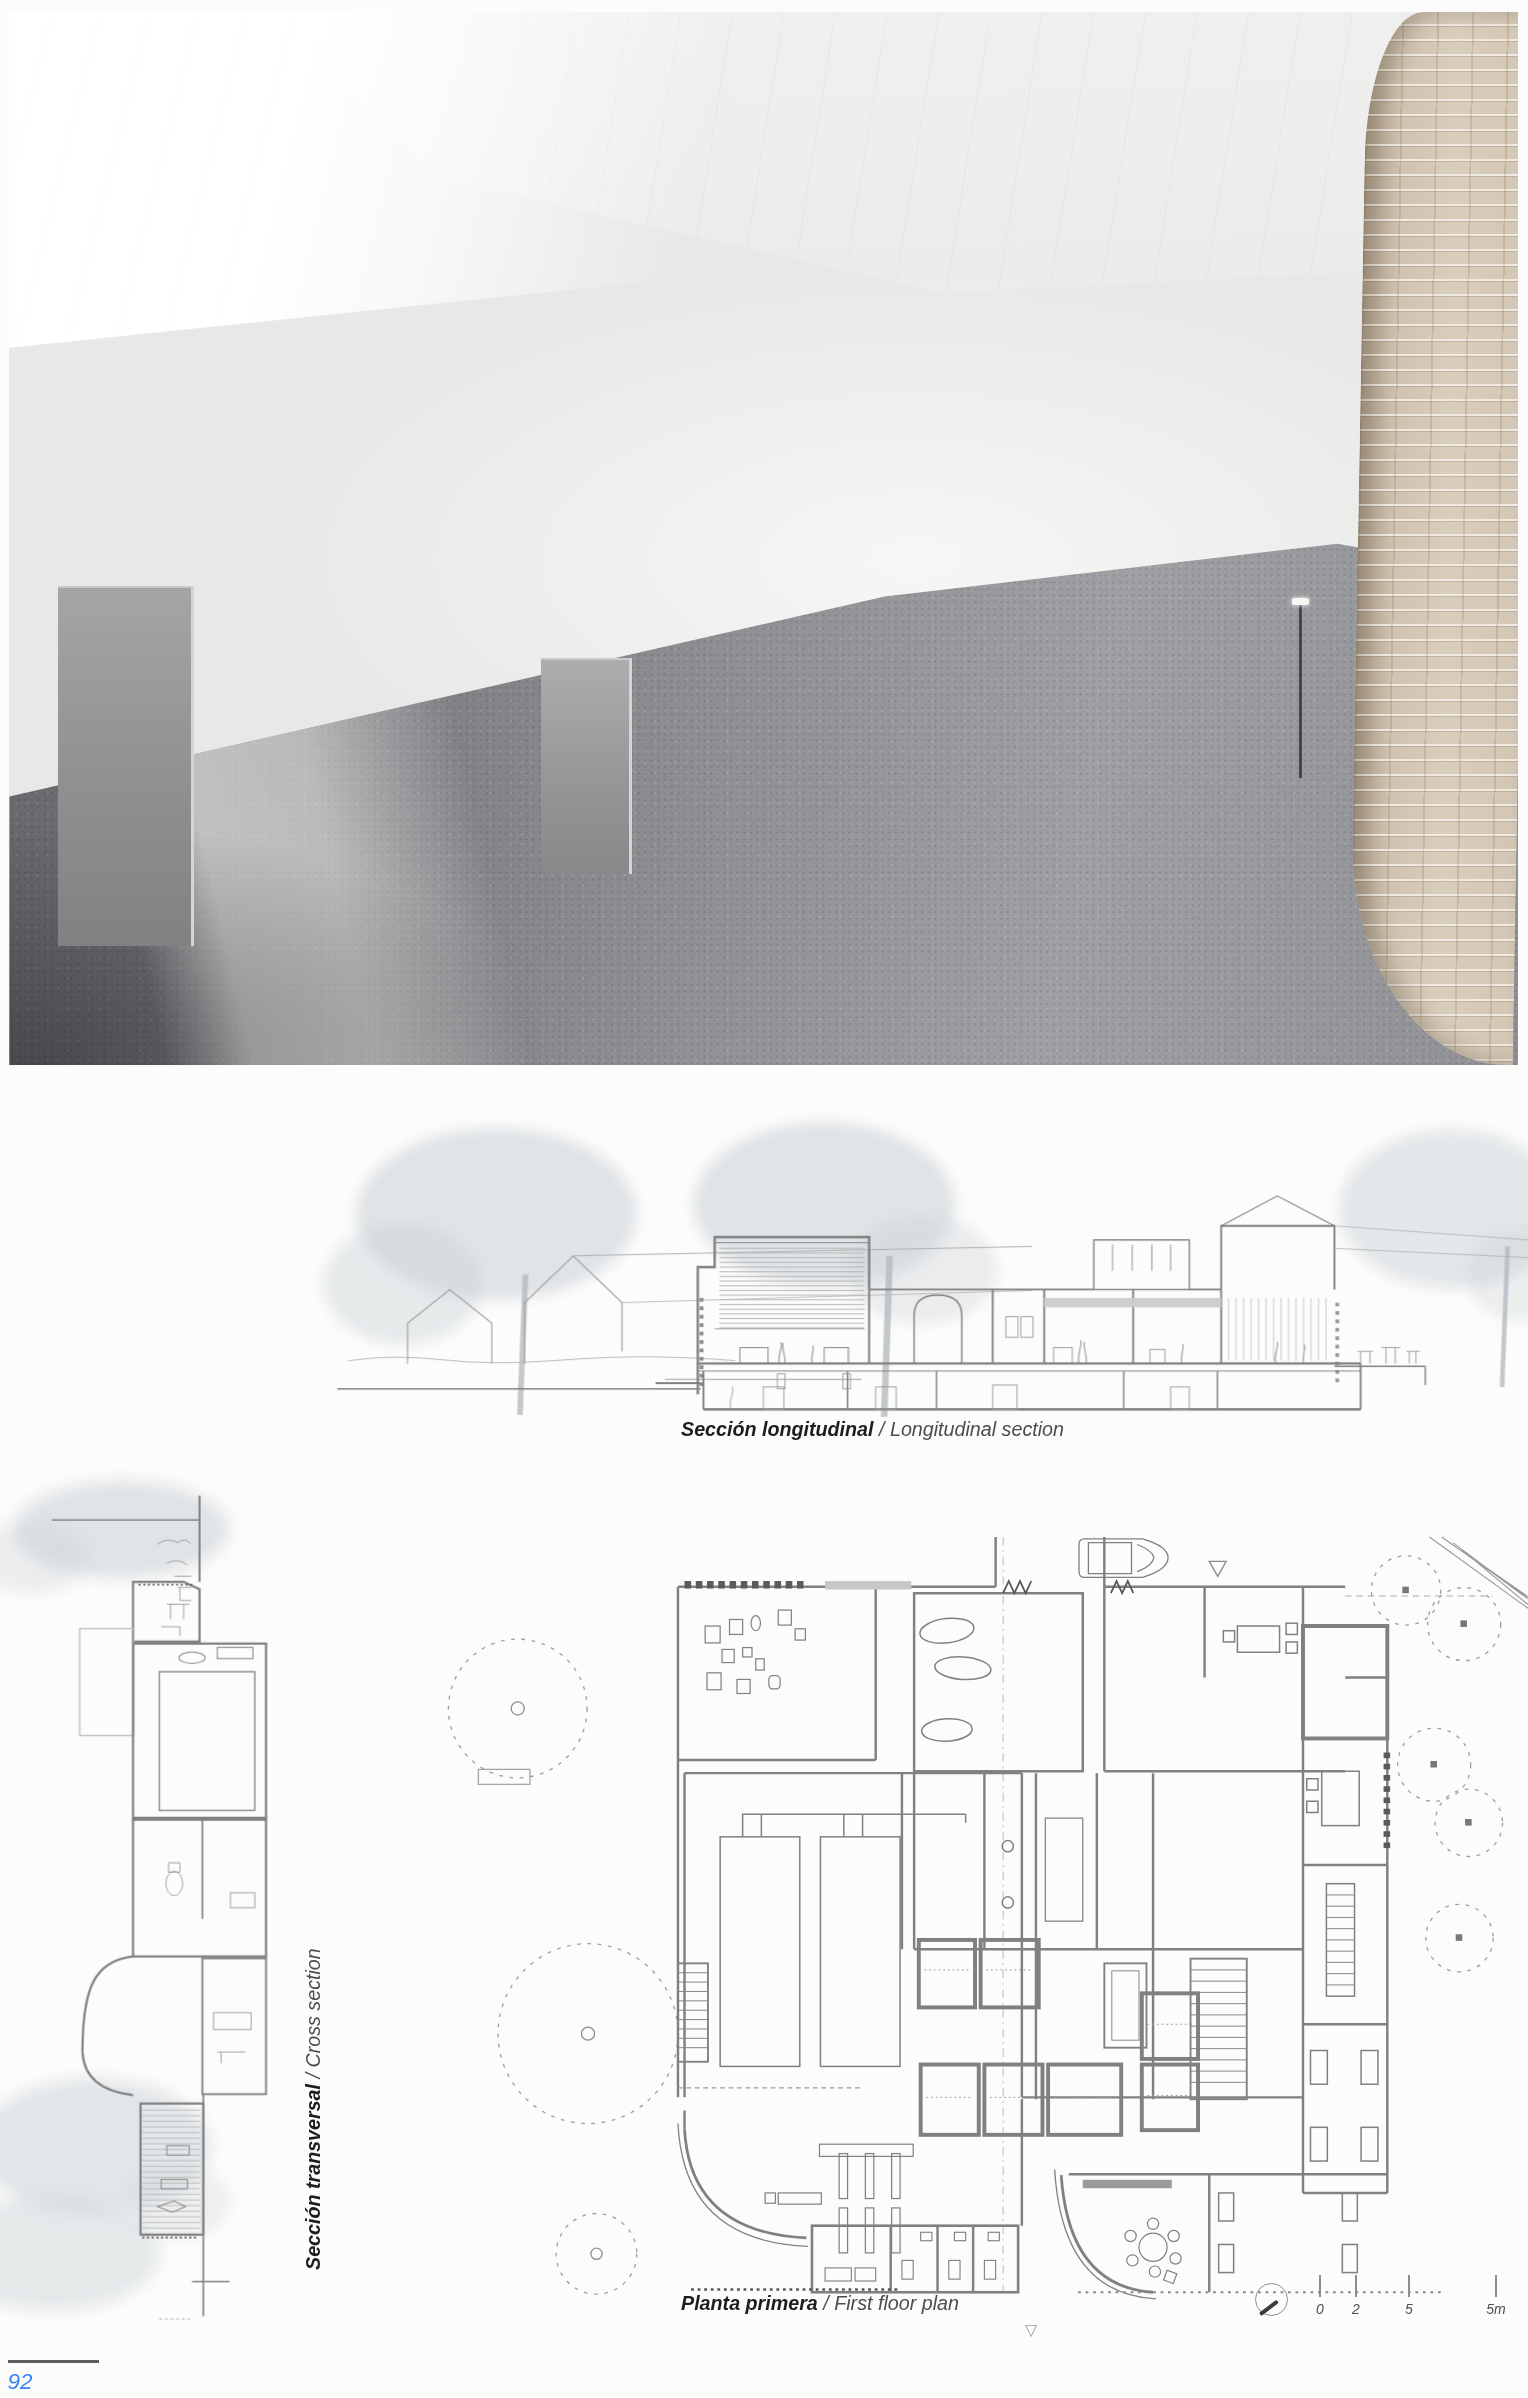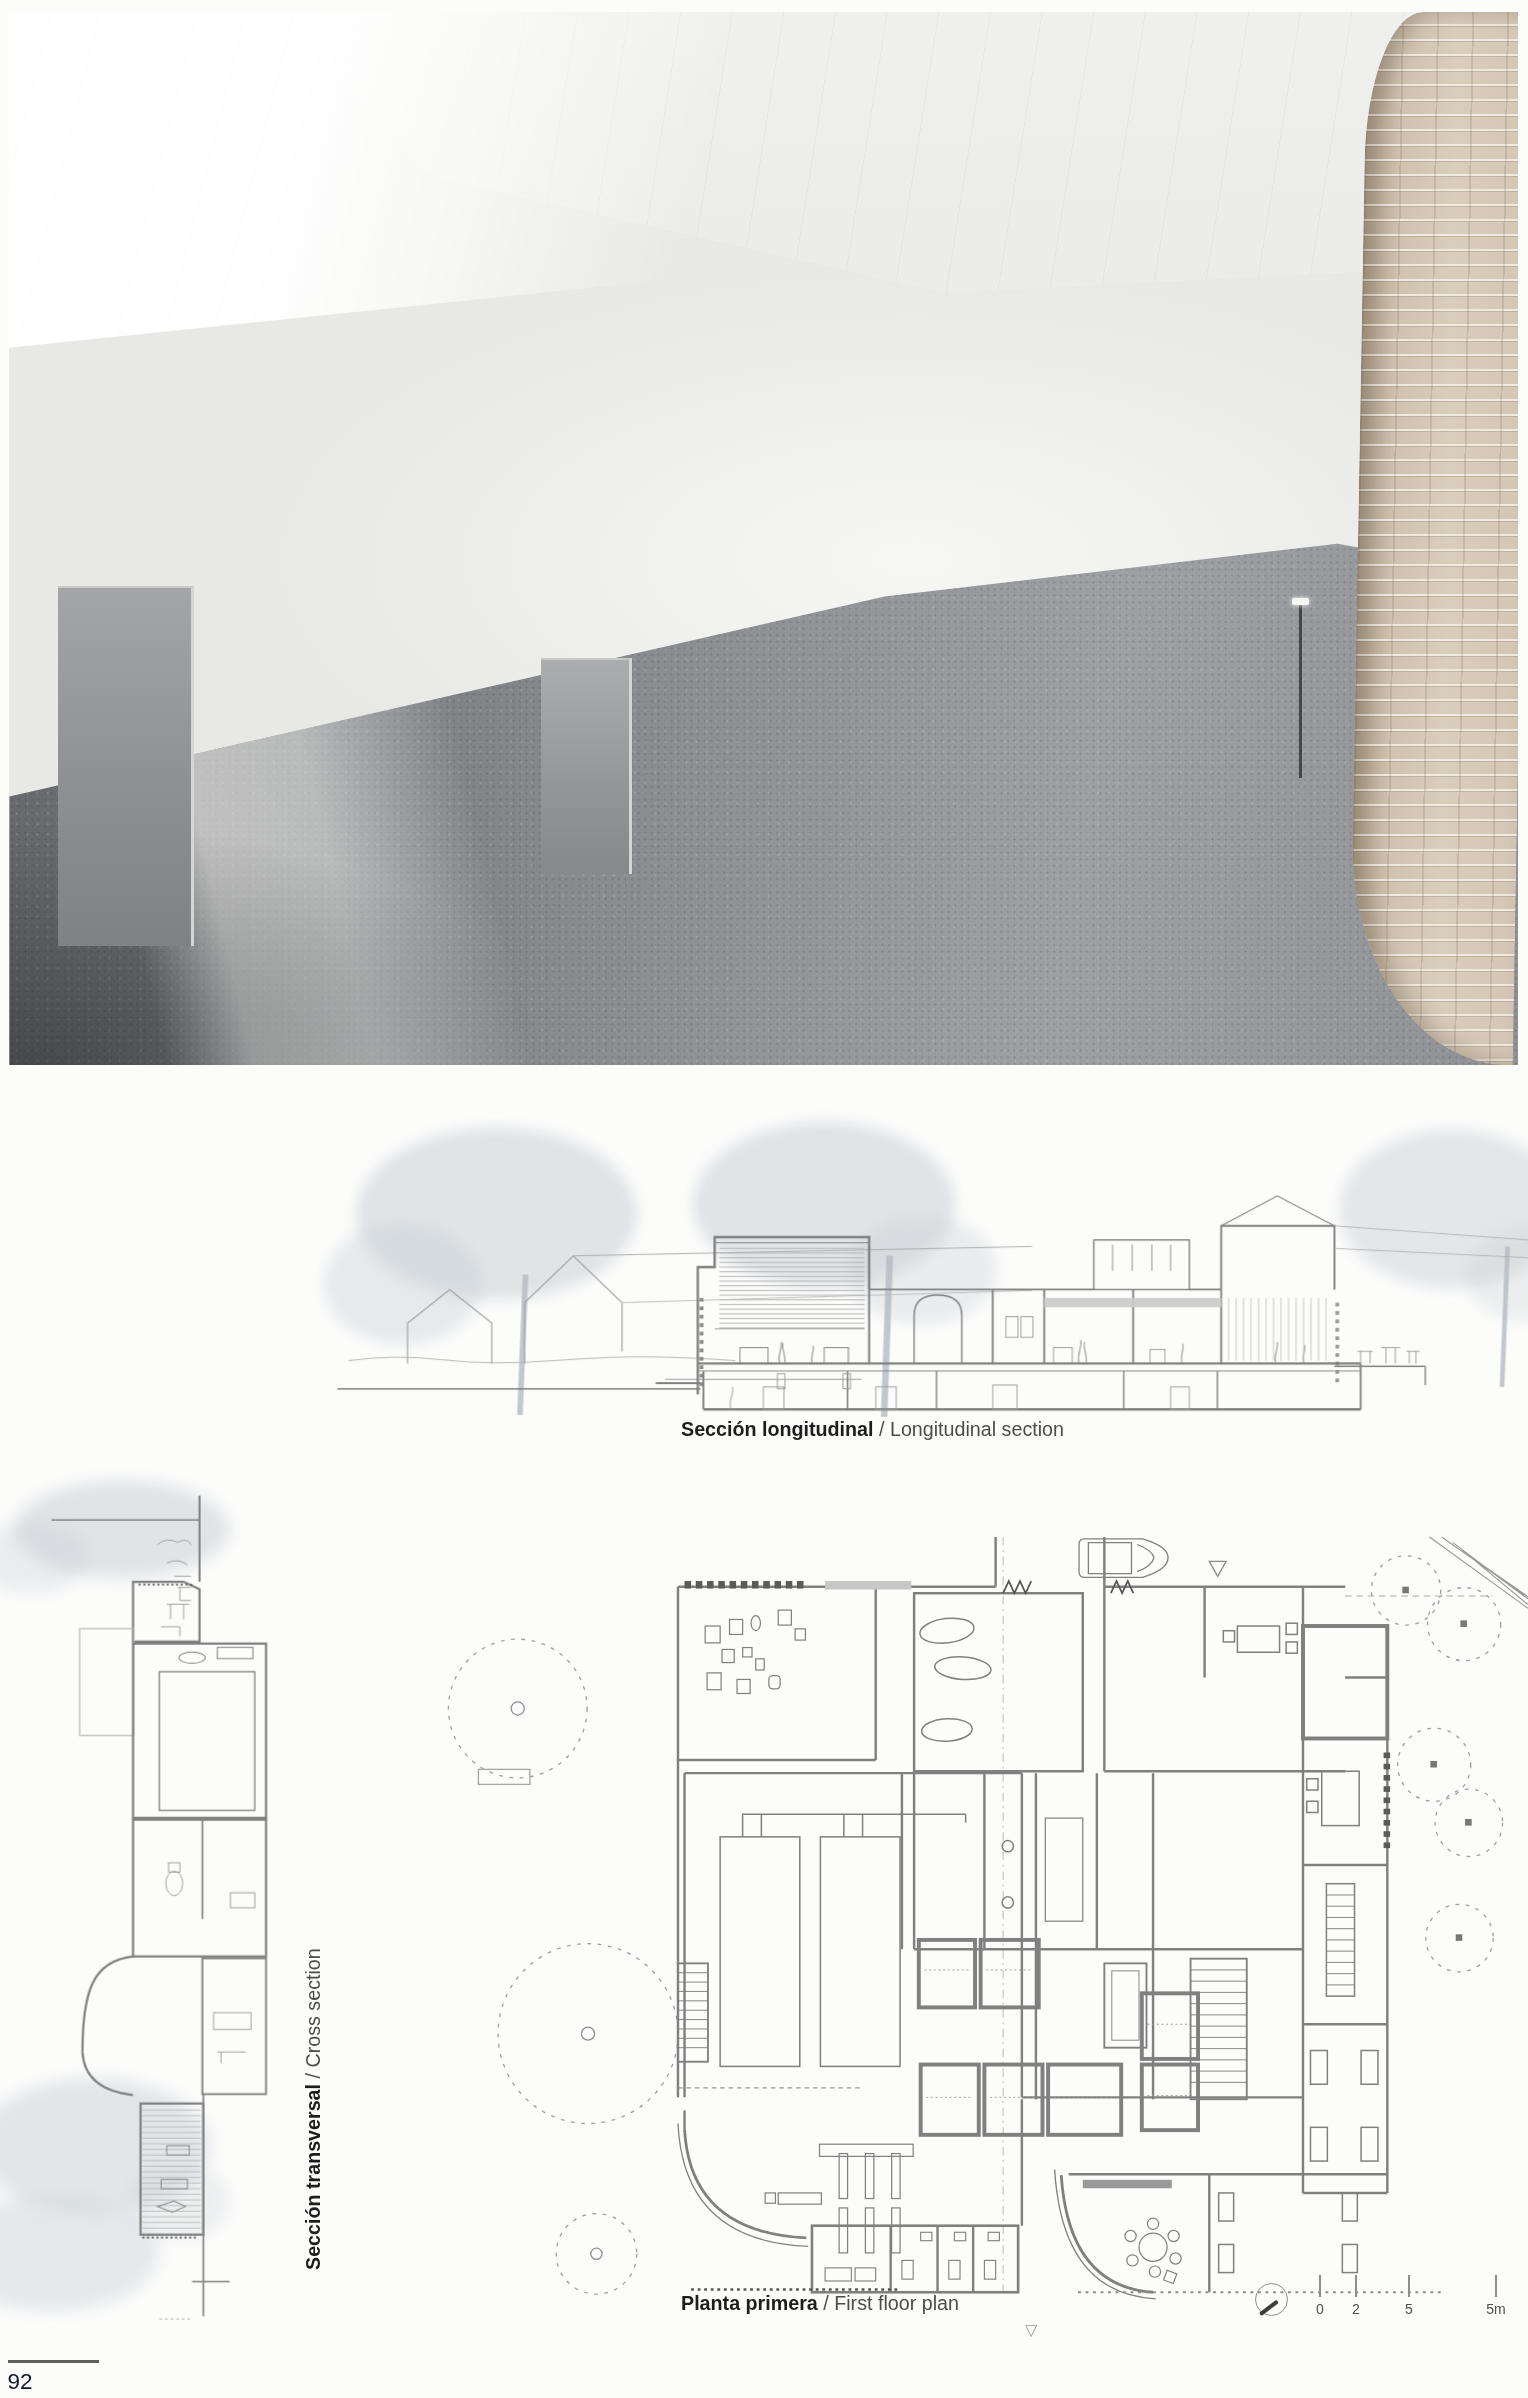--- a/index.html
+++ b/index.html
@@ -1,17 +1,17 @@
 <!DOCTYPE html>
 <html style="font-size:15px"><head>
 <meta charset="utf-8">
 <style>
   html,body{margin:0;padding:0;background:#fcfcfb;}
   .page{position:relative;width:1528px;height:2399px;background:#fcfcfb;overflow:hidden;
-        font-family:"Liberation Sans","DejaVu Sans",sans-serif;}
+        font-family:"Liberation Sans","DejaVu Sans",sans-serif;font-style:italic;}
   
   .photo{position:absolute;left:9.4px;top:12px;width:1509px;height:1053px;background:#e8e9e7;overflow:hidden;}
   .ceiling{position:absolute;left:0;top:0;width:100%;height:46%;
      background:
        repeating-linear-gradient(99deg, rgba(90,95,100,0.06) 0 0.9px, transparent 0.9px 51px),
        linear-gradient(178deg,#f0f1ef 0%,#ebecea 60%,#e6e7e5 100%);
      clip-path:polygon(18% 0,100% 0,100% 52%,62% 58%,28% 34%);}
   .skylight{position:absolute;left:-4%;top:-6%;width:108%;height:52%;
      background:linear-gradient(104deg, rgba(255,255,255,1) 0%, rgba(255,255,255,0.97) 22%, rgba(252,252,250,0.75) 32%, rgba(250,250,248,0) 46%);
      clip-path:polygon(0 0,46% 0,92% 34%,52% 58%,0 74%);filter:blur(13px);}
@@ -48,21 +48,21 @@
   .cap b{color:#1d1d1d;font-weight:bold;}
   .cap span.reg{color:#4c4c4c;}
   .cap-vert{left:302px;top:2270px;transform:rotate(-90deg);transform-origin:0 0;}
   
   .north{position:absolute;left:1255px;top:2283px;width:31px;height:31px;border:1.5px solid #8d8d8d;border-radius:50%;}
   .needle{position:absolute;left:1258px;top:2306px;width:21.5px;height:4.2px;background:#3c3c3c;transform:rotate(-37deg);border-radius:1.9px;}
   .tick{position:absolute;top:2275px;width:2.2px;height:21.5px;background:#8d8d8d;}
   .tick-label{position:absolute;top:2301px;width:56px;text-align:center;font-size:14px;color:#4e4e4e;}
   .tri-marker{position:absolute;left:1025px;top:2320px;font-size:16px;color:#9a9a9a;}
   .footer-rule{position:absolute;left:7.5px;top:2360px;width:91px;height:3.3px;background:#5f5f5f;}
-  .page-num{position:absolute;left:7.5px;top:2369px;font-size:22.5px;color:#0f172a;}
+  .page-num{position:absolute;left:7.5px;top:2369px;font-size:22.5px;color:#3b82f6;}
   svg{position:absolute;overflow:visible;}
   .drw{stroke:#808080;fill:none;}
 </style>
 </head>
 <body>
 
 <div class="page">
 
   <div class="photo">
     <div class="ceiling"></div>

